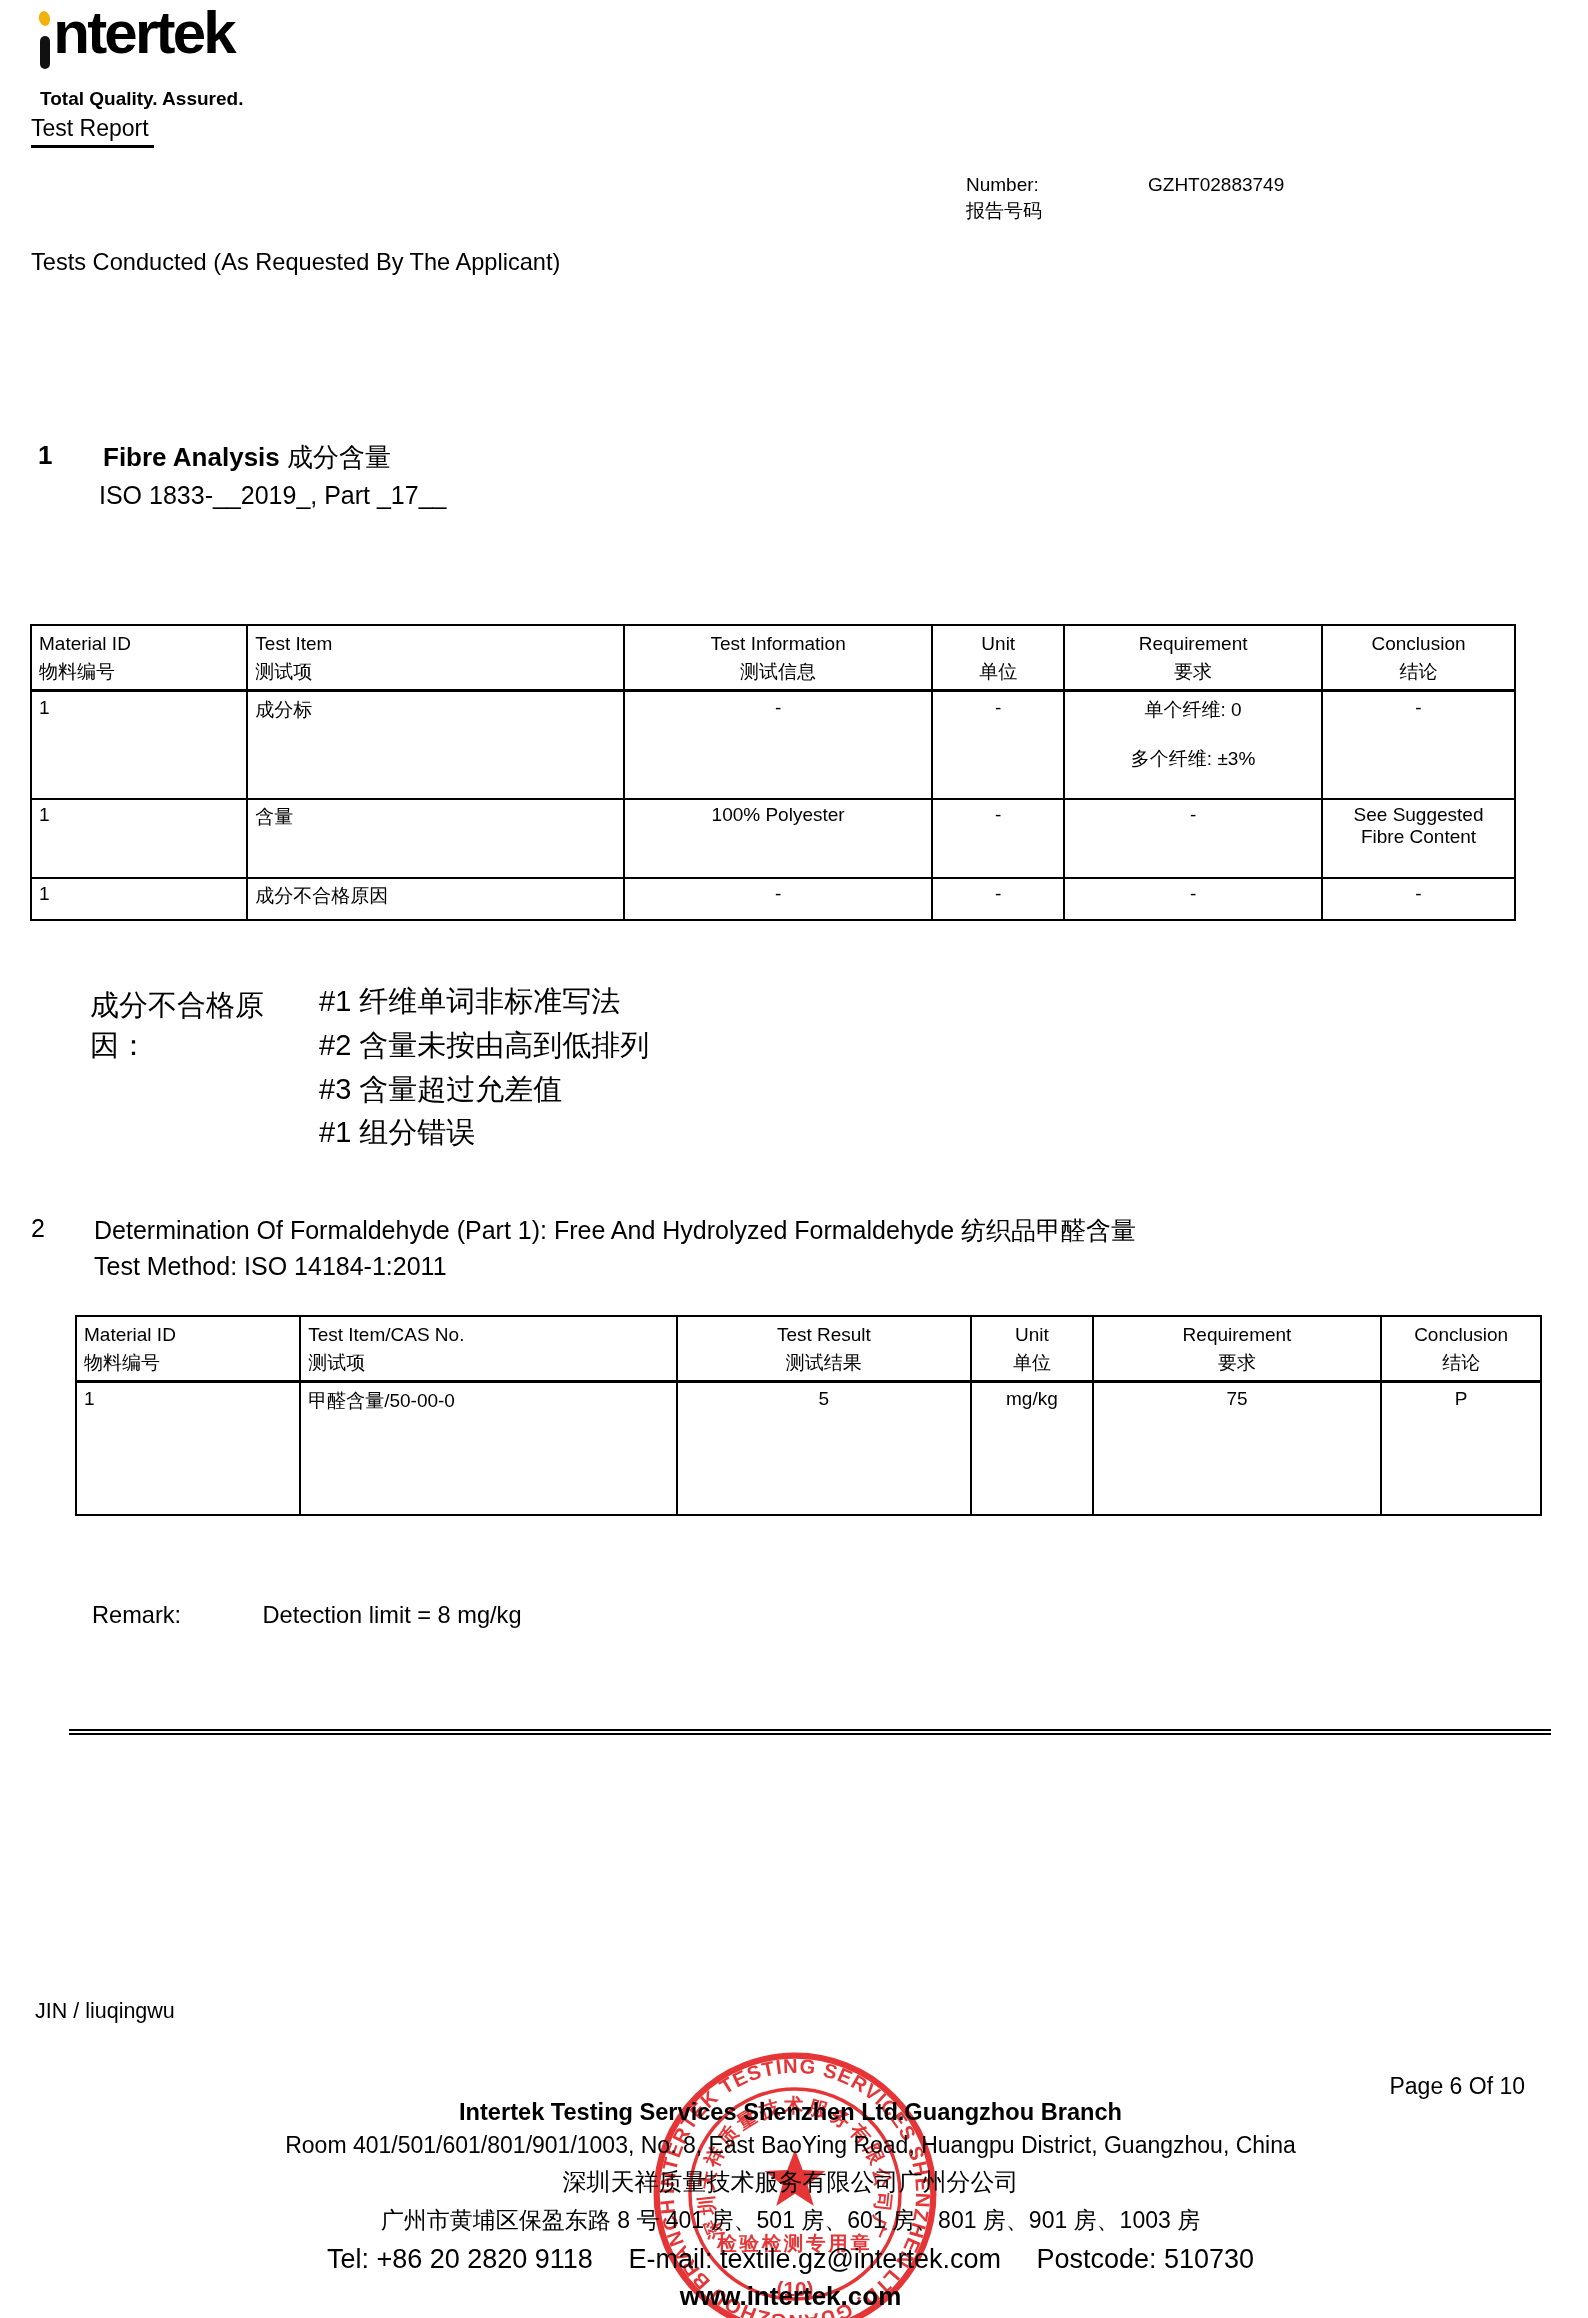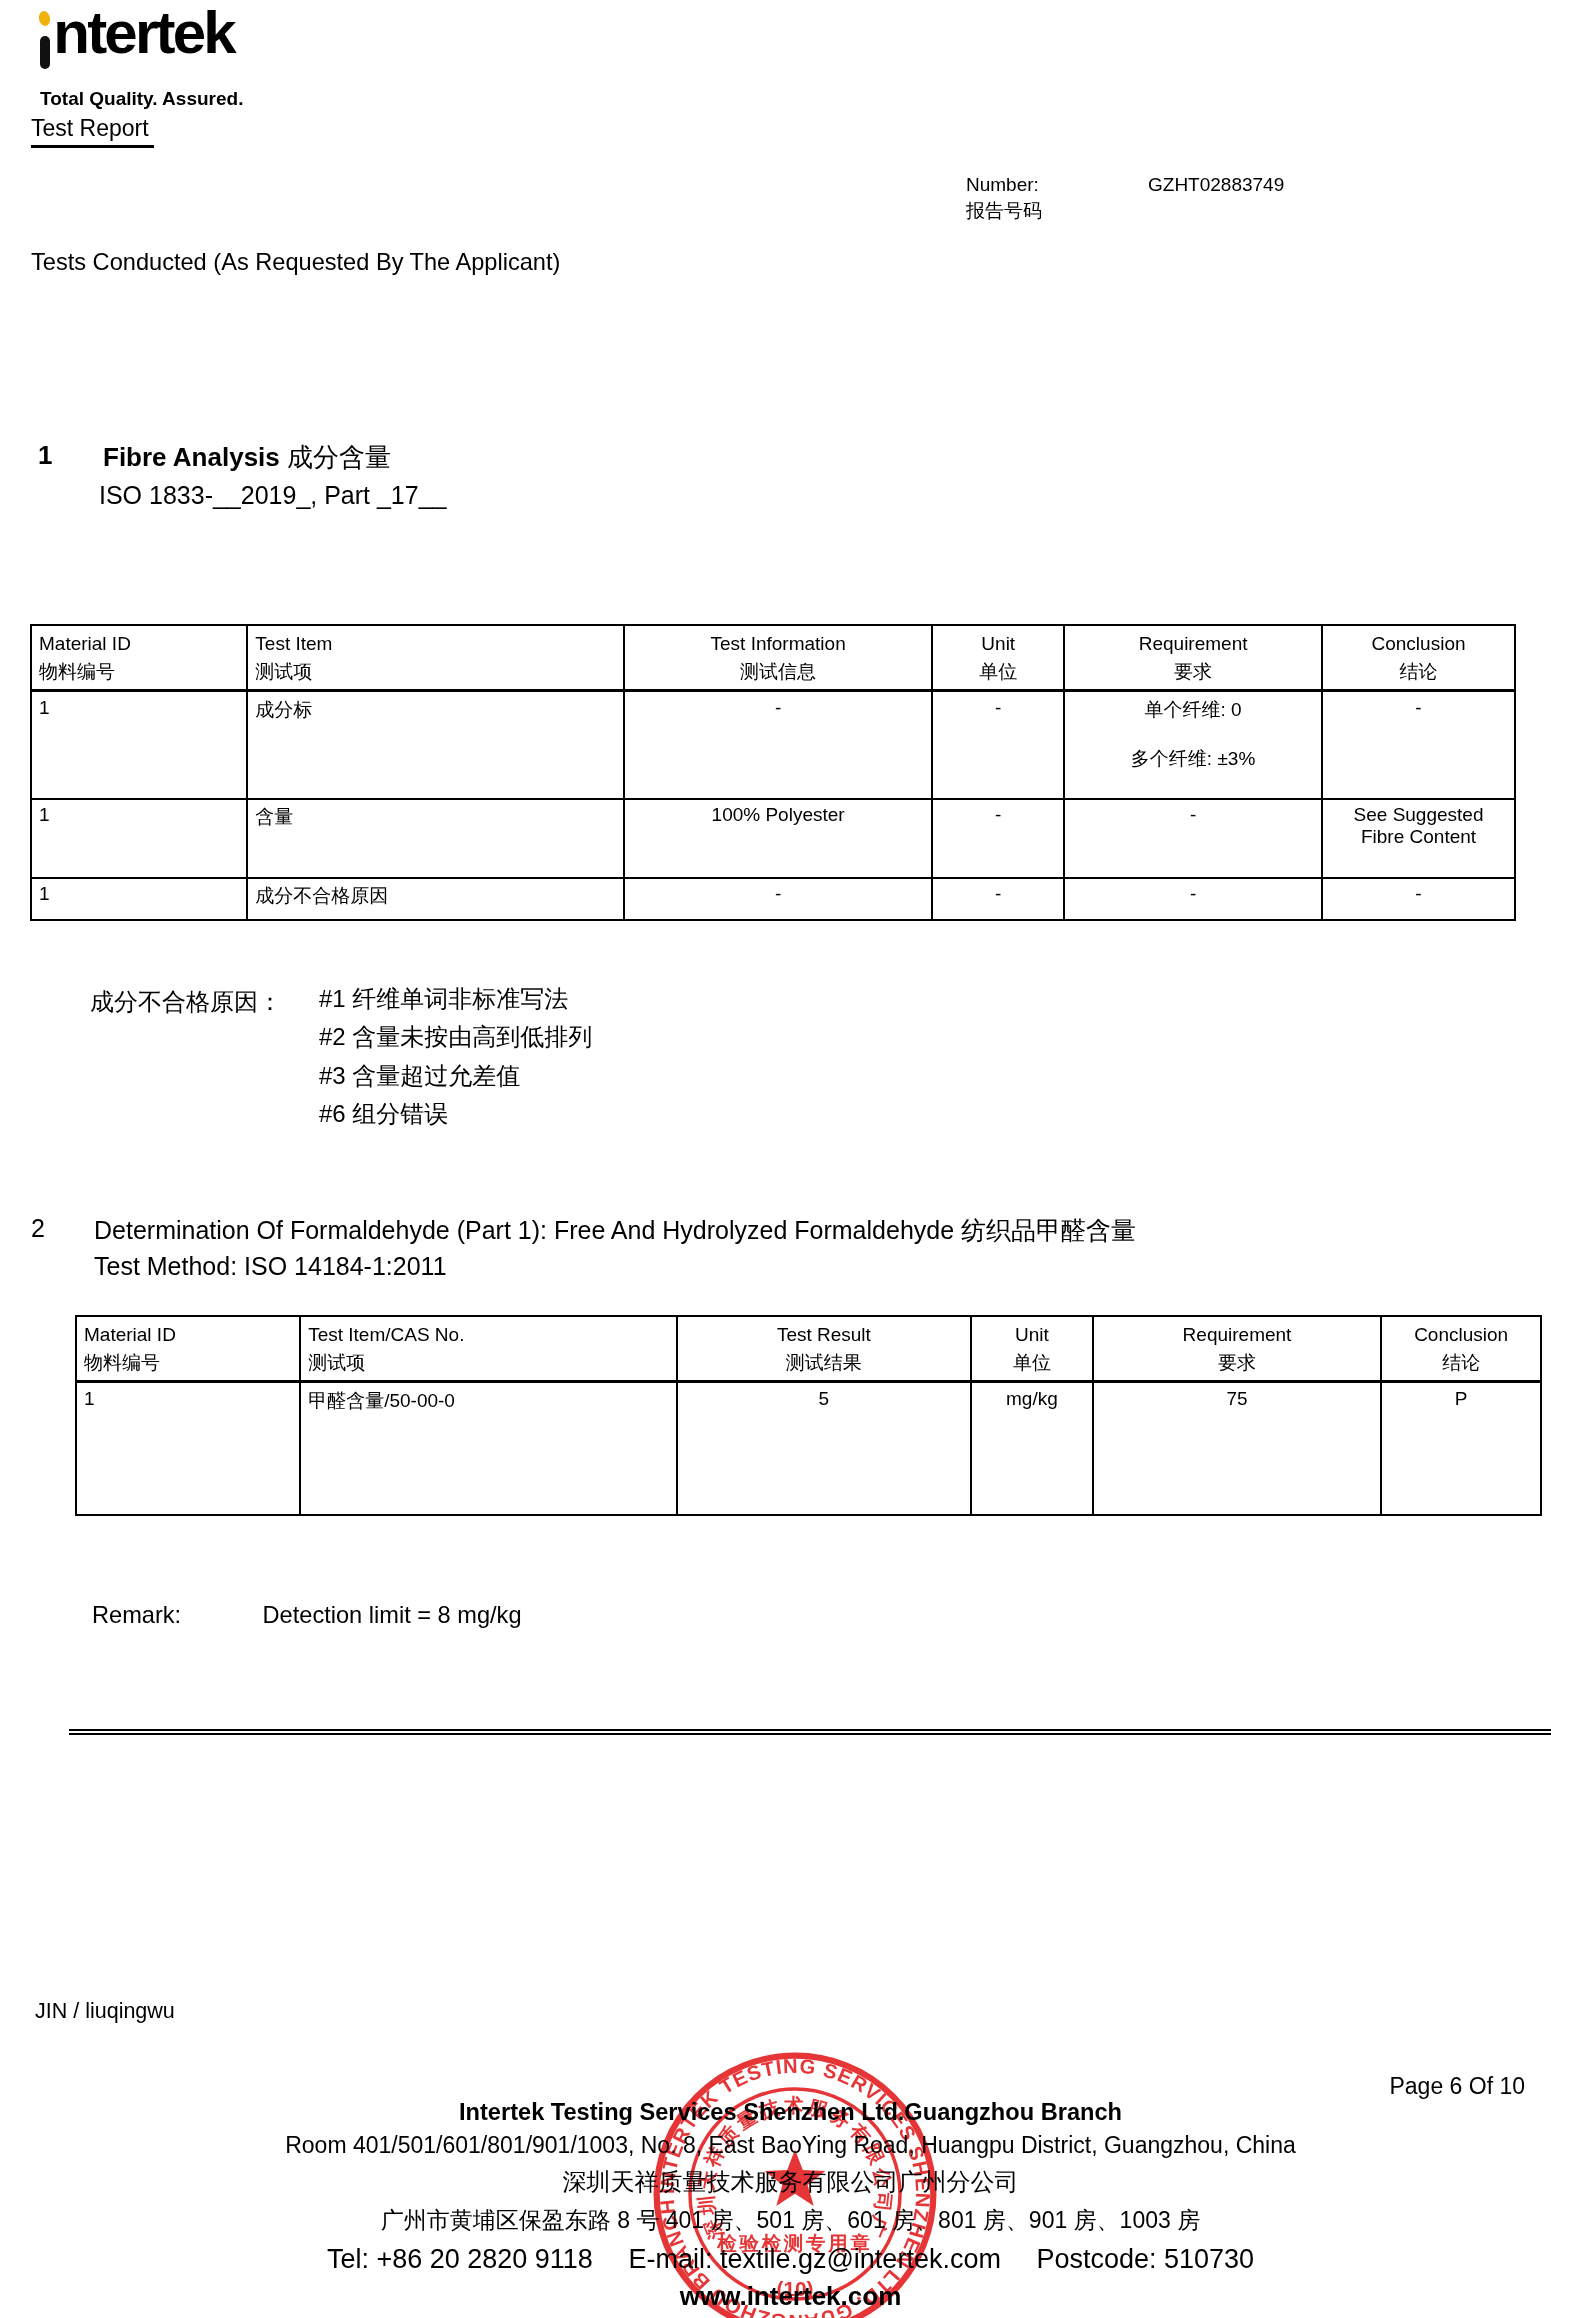--- a/index.html
+++ b/index.html
@@ -39,21 +39,21 @@
     padding:4.2px 7px;vertical-align:top;overflow:hidden;
   }
   .t1 th,.t2 th{border-bottom-width:3.5px;}
   .t1{border:2.8px solid #000;} .t2{border:2.8px solid #000;}
   .al{text-align:left;} .ac{text-align:center;}
   .vb{vertical-align:bottom;} .vm{vertical-align:middle;}
   .hdr-en{line-height:1.45;} .hdr-cn{line-height:1.45;}
   .req-l2{margin-top:23.6px;}
   .pbot{padding-bottom:8.3px;}
   
-  .notes{position:absolute;left:90px;top:986px;font-size:24px;display:flex;}
+  .notes{position:absolute;left:90px;top:986px;font-size:29px;display:flex;}
   .notes .nlabel{width:229px;}
   .notes .nitems div{margin-bottom:12.5px;line-height:1.08;}
   
   .remark{position:absolute;left:92px;top:1602px;font-size:23.6px;}
   .remark .rlabel{display:inline-block;width:164px;}
   
   .double-line{position:absolute;left:69px;top:1729px;width:1482px;height:2.1px;
     border-top:2.8px solid #000;border-bottom:2.8px solid #000;}
   
   .author{position:absolute;left:35px;top:1999px;font-size:21.5px;}
@@ -167,21 +167,21 @@
     </tr>
   </tbody>
     </table>
 
   <div class="notes">
     <div class="nlabel">成分不合格原因：</div>
     <div class="nitems">
       <div>#1 纤维单词非标准写法</div>
       <div>#2 含量未按由高到低排列</div>
       <div>#3 含量超过允差值</div>
-      <div>#6 组分错误</div>
+      <div>#1 组分错误</div>
     </div>
   </div>
 
   <div class="sec2-num">2</div>
   <div class="sec2-title">Determination Of Formaldehyde (Part 1): Free And Hydrolyzed Formaldehyde 纺织品甲醛含量</div>
   <div class="sec2-sub">Test Method: ISO 14184-1:2011</div>
 
   <table class="t2">
     <colgroup>
       <col style="width:15.3%">

